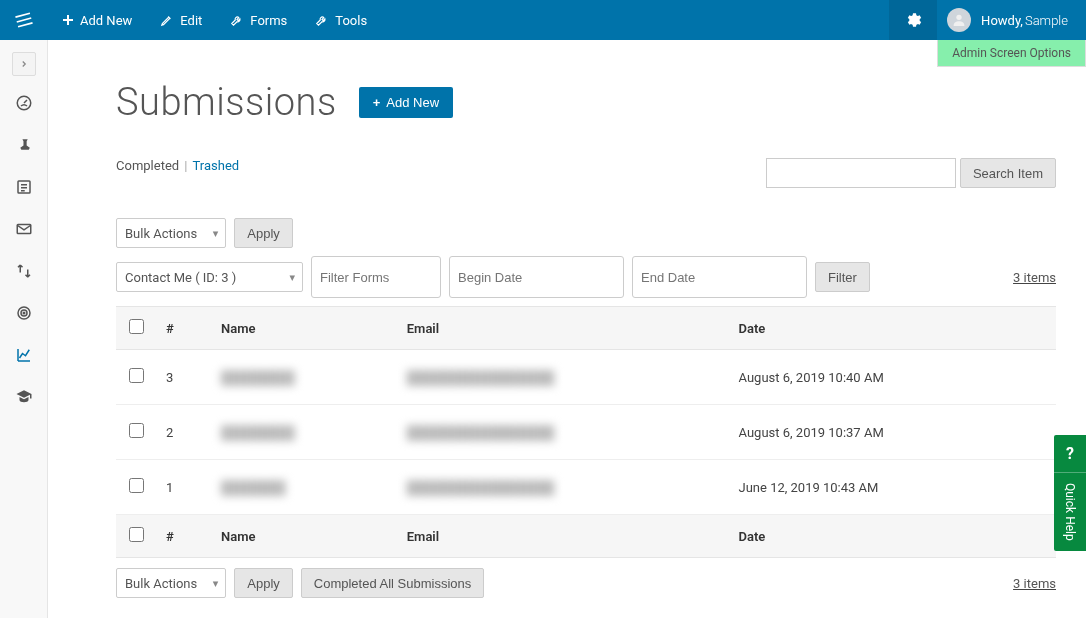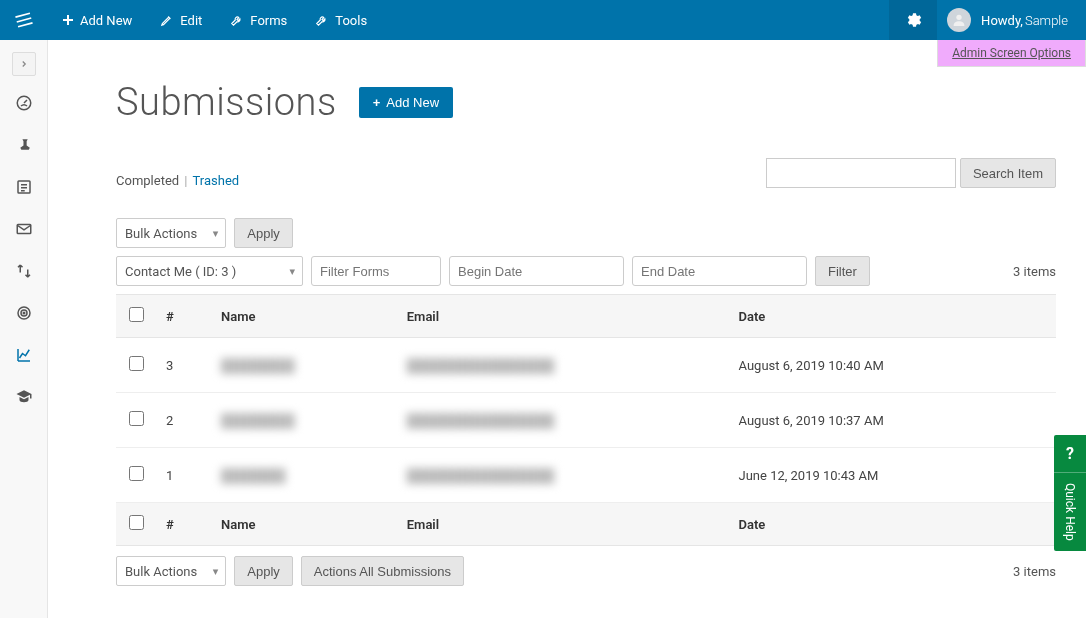--- a/index.html
+++ b/index.html
@@ -16,46 +16,46 @@
   .avatar svg { width: 16px; height: 16px; }
 
   .layout { display: flex; min-height: calc(618px - 40px); }
   .sidebar { width: 48px; background: #f8f8f8; border-right: 1px solid #e5e5e5; display: flex; flex-direction: column; align-items: center; padding-top: 0;}
   .sidebar-item { width: 48px; height: 42px; display: flex; align-items: center; justify-content: center; cursor: pointer; color: #555; }
   .sidebar-item.active { color: #0073aa; }
   .sidebar-item svg { width: 18px; height: 18px; }
   .sidebar-collapse { width: 24px; height: 24px; border: 1px solid #ddd; background: #f4f4f4; display:flex; align-items:center; justify-content:center; margin: 12px 0 6px 0; cursor:pointer; border-radius: 2px;}
   
   .main { flex: 1; padding: 0; position: relative; background: #fff; }
-  .admin-screen-options { position: absolute; top: 0; right: 0; background: #f0abfc; border: 1px solid #ddd; border-top: none; padding: 6px 14px; font-size: 12px; color: #555; cursor: pointer; text-decoration: underline; }
+  .admin-screen-options { position: absolute; top: 0; right: 0; background: #86efac; border: 1px solid #ddd; border-top: none; padding: 6px 14px; font-size: 12px; color: #555; cursor: pointer; }
   
   .content { padding: 40px 30px 30px 68px; }
   .page-header { display: flex; align-items: center; margin-bottom: 34px; }
   .page-title { font-size: 38px; font-weight: 300; color: #555; margin-right: 22px; letter-spacing: 0.5px;}
   .btn-primary { background: #0073aa; color: #fff; border: none; padding: 8px 14px; font-size: 13px; cursor: pointer; display: inline-flex; align-items: center; border-radius: 2px;}
   .btn-primary .plus { font-weight: bold; margin-right: 6px; }
   
   .subsub { font-size: 13px; color: #555; margin-bottom: 0; }
   .subsub .sep { margin: 0 2px; color: #aaa; }
   .subsub a { color: #0073aa; text-decoration: none; cursor:pointer;}
   
-  .topbar-actions-row { display:flex; justify-content: space-between; align-items: flex-end; margin-bottom: 30px; margin-top: 32px;}
+  .topbar-actions-row { display:flex; justify-content: space-between; align-items: flex-start; margin-bottom: 30px; margin-top: 32px;}
   .search-wrap { display: flex; gap: 4px; }
   .search-input { width: 190px; height: 30px; border: 1px solid #ccc; padding: 0 6px; }
   .btn-secondary { background: #e6e6e6; border: 1px solid #ccc; padding: 0 12px; height: 30px; font-size: 13px; color: #555; cursor: pointer; border-radius: 2px;}
   
   .filters-row { display: flex; align-items: center; gap: 8px; margin-bottom: 8px; flex-wrap: wrap;}
   .select-box { border: 1px solid #ccc; height: 30px; padding: 0 28px 0 8px; background: #fff; font-size: 13px; color: #555; appearance: none; position: relative; display:flex; align-items:center; cursor:pointer; border-radius: 2px;}
   .select-wrap { position: relative; display: inline-block; }
   .select-wrap::after { content: '▾'; position: absolute; right: 8px; top: 50%; transform: translateY(-50%); color: #888; font-size: 11px; pointer-events: none; }
-  .input-box { border: 1px solid #ccc; height: 30px; padding: 0 8px; font-size: 13px; color: #555; border-radius: 3px;}
+  .input-box { border: 1px solid #ccc; height: 42px; padding: 0 8px; font-size: 13px; color: #555; border-radius: 3px;}
   .input-box.w130 { width: 130px; }
   .input-box.w175 { width: 175px; }
   .items-count { margin-left: auto; font-size: 13px; color: #555; }
-  .items-count-wrap { display: flex; align-items: center; flex: 1; justify-content: flex-end;}
+  .items-count-wrap { display: flex; align-items: center; flex: 1; justify-content: flex-end; text-decoration: underline;}
   
   .table { width: 100%; border-collapse: collapse; margin-top: 6px; }
   .table thead th, .table tfoot th { background: #f6f6f6; text-align: left; padding: 12px 10px; font-weight: 600; font-size: 13px; color: #333; border-top: 1px solid #e5e5e5; border-bottom: 1px solid #e5e5e5;}
   .table tbody td { padding: 18px 10px; border-bottom: 1px solid #eee; font-size: 13px; color: #444; vertical-align: middle;}
   .table .col-check { width: 40px; text-align: center; }
   .table input[type=checkbox] { width: 15px; height: 15px; border: 1px solid #bbb; }
   .blur { filter: blur(4px); color: #bbb; user-select:none;}
   
   .bottom-row { display: flex; align-items: center; gap: 8px; margin-top: 10px;}
   
@@ -282,21 +282,21 @@
             <th>Date</th>
           </tr>
         </tfoot>
       </table>
 
       <div class="bottom-row">
         <span class="select-wrap">
             <span class="select-box">Bulk Actions</span>
           </span>
         <button class="btn-secondary">Apply</button>
-        <button class="btn-secondary">Actions All Submissions</button>
+        <button class="btn-secondary">Completed All Submissions</button>
         <div class="items-count-wrap">
             <span class="items-count">3 items</span>
           </div>
       </div>
     </div>
   </div>
 </div>
 
 <div class="quick-help">
   <div class="qh-q">?</div>

